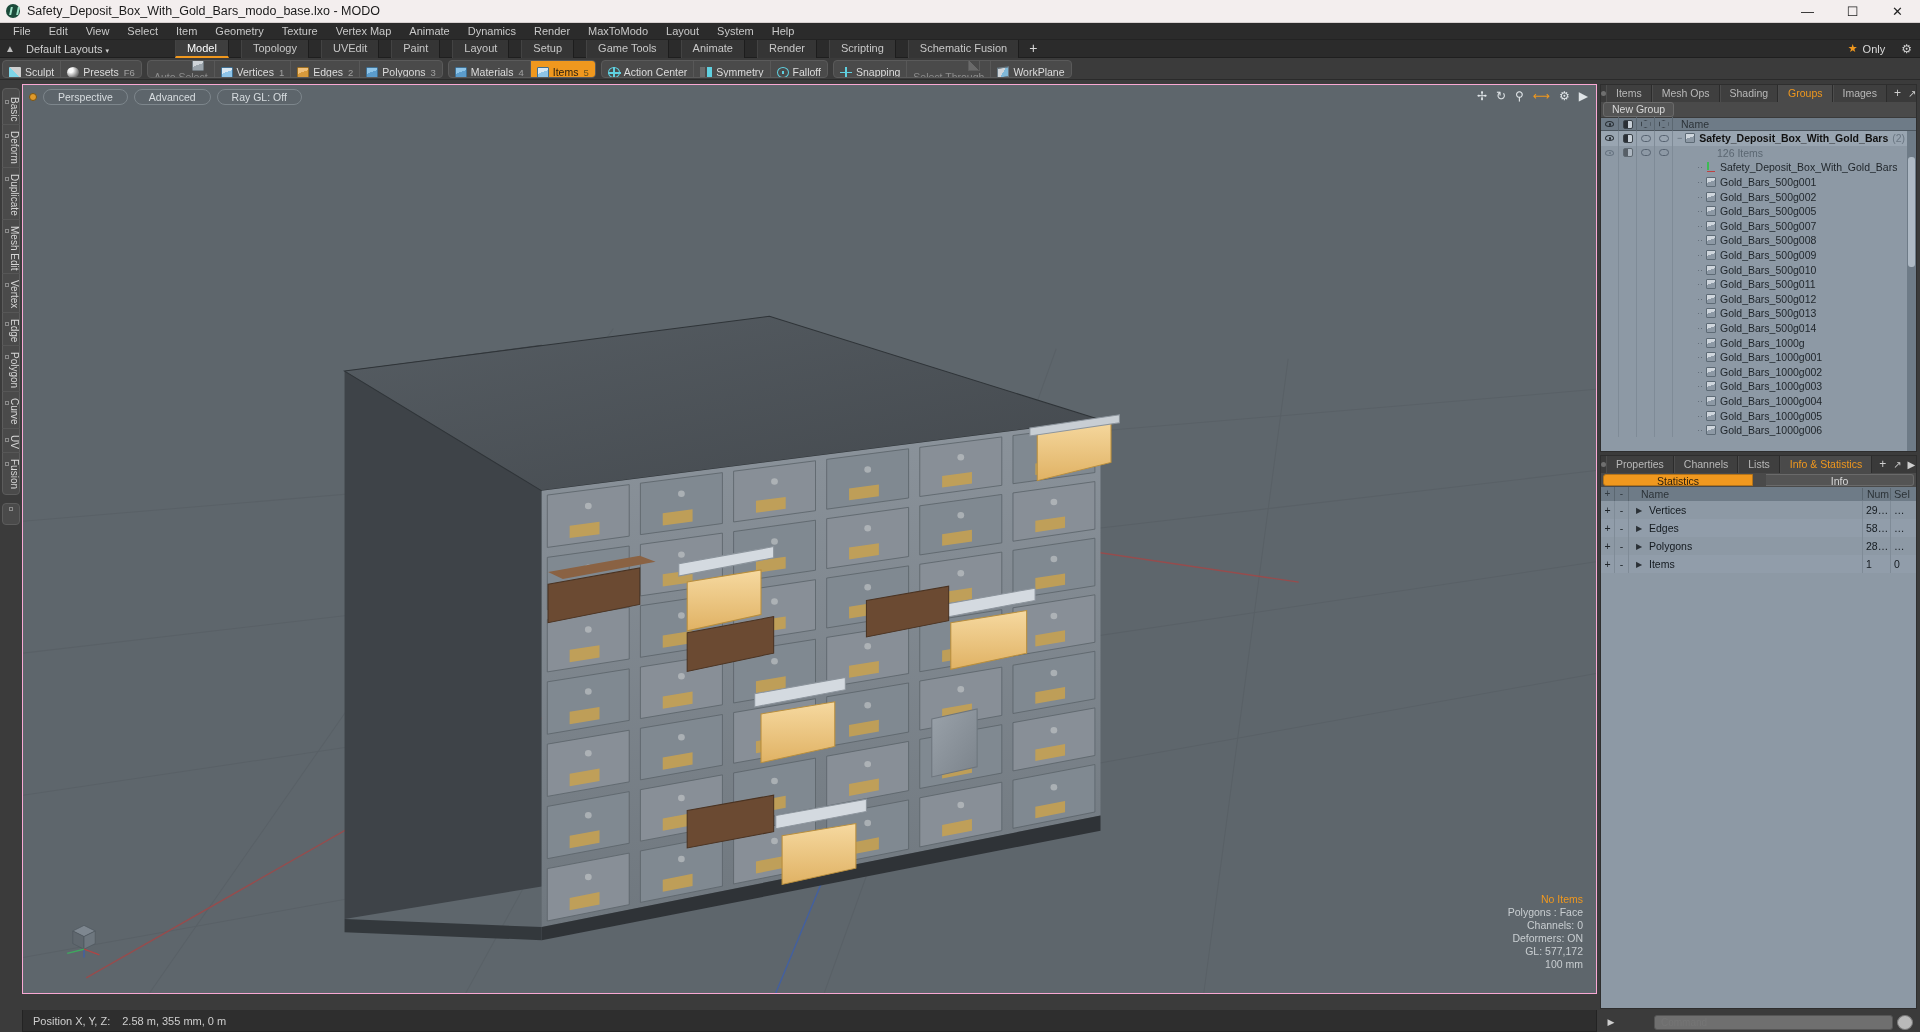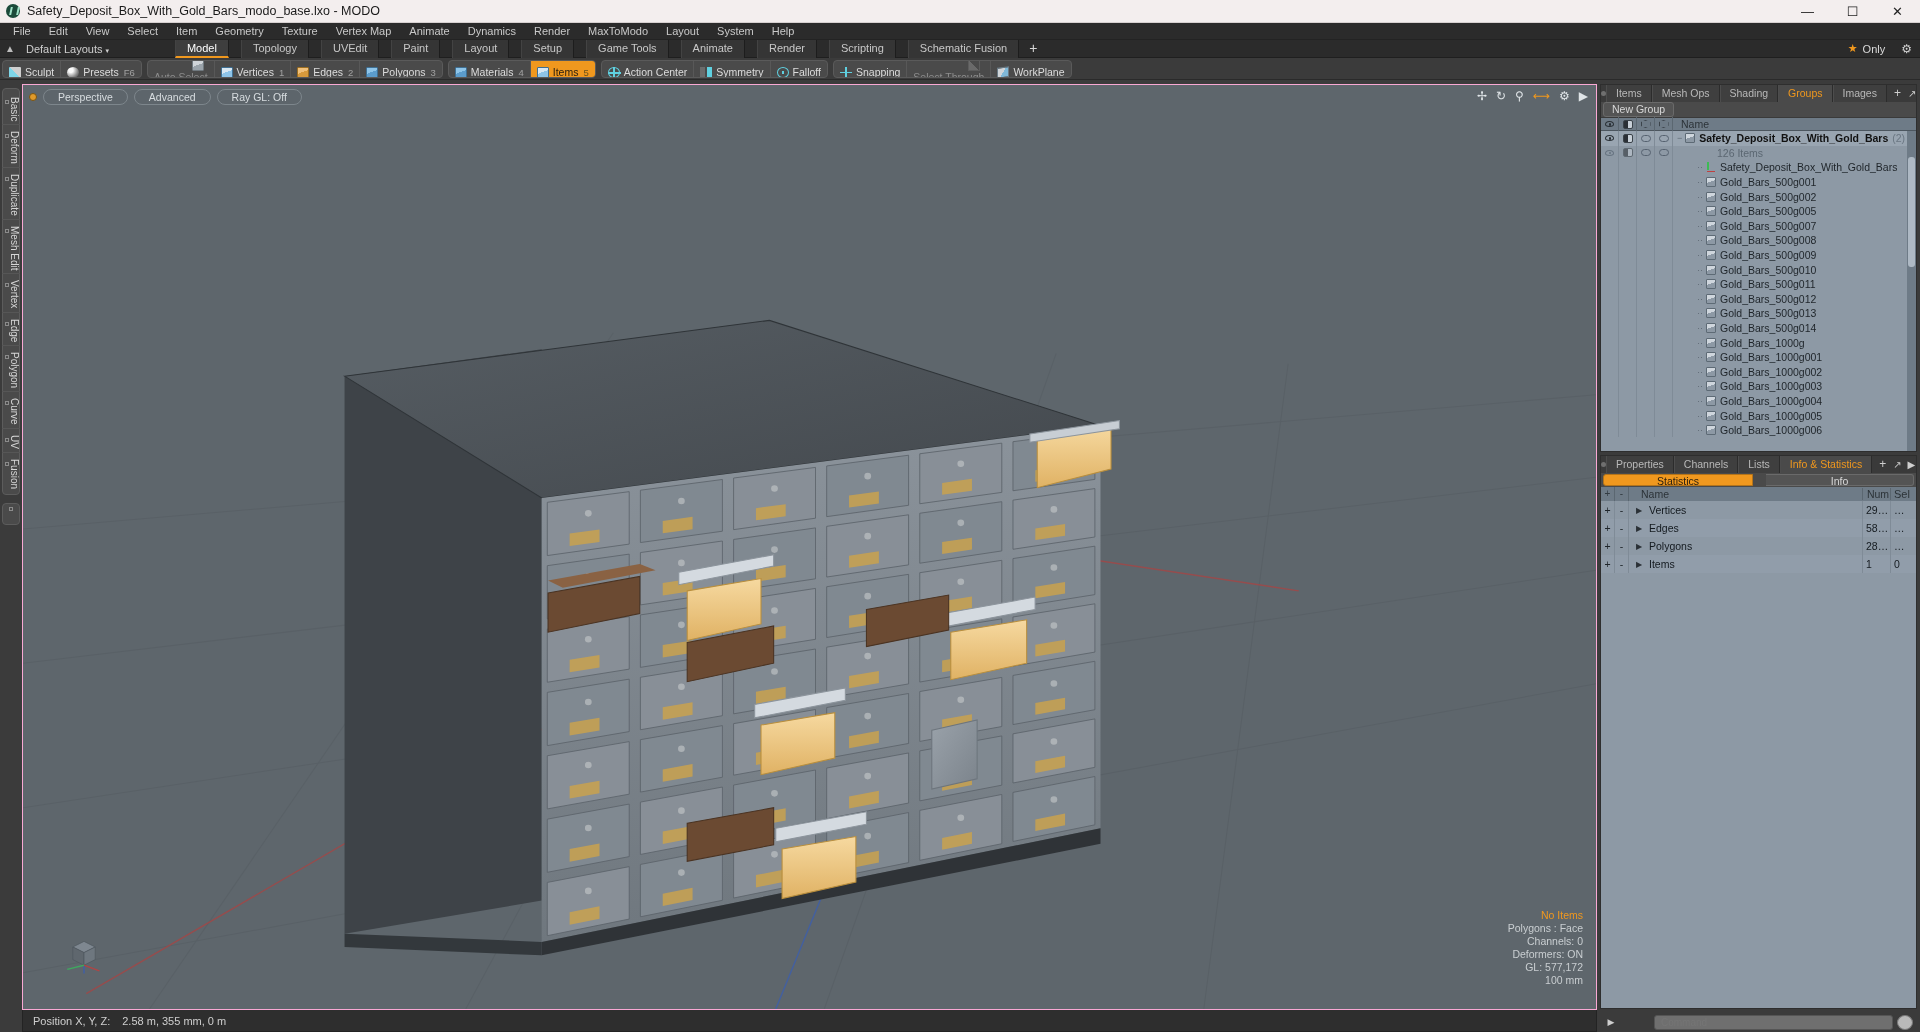--- a/index.html
+++ b/index.html
@@ -106,21 +106,21 @@
     color:#dfe4e7;font-size:12px;}
   .vp-tools .orange{color:#f0981e;}
 
   .vp-info{position:absolute;right:13px;bottom:22px;text-align:right;font-size:10.5px;
     color:#c9ced1;line-height:13px;z-index:6;}
   .vp-info .hl{color:#f0981e;}
 
   .gizmo{position:absolute;left:40px;bottom:34px;width:42px;height:42px;z-index:6;}
 
   .statusbar{height:22px;background:#2e2e2e;border:1px solid #232323;border-top:none;
-    display:flex;align-items:center;padding-left:10px;flex:0 0 auto;}
+    display:flex;align-items:center;padding-left:10px;flex:0 0 auto;margin-top:16px;}
   .statusbar span{font-size:11px;color:#cfcfcf;}
   .st-val{margin-left:12px;}
 
   
   .rightcol{width:320px;flex:0 0 auto;display:flex;flex-direction:column;padding:4px 3px 0 0;gap:3px;}
 
   .panel{background:#4a4a4a;border:1px solid #2e2e2e;display:flex;flex-direction:column;min-height:0;}
   .panel-tabs{height:17px;background:#3a3a3a;display:flex;align-items:stretch;flex:0 0 auto;
     position:relative;}
   .ptab-dot{width:14px;display:flex;align-items:center;justify-content:center;}

